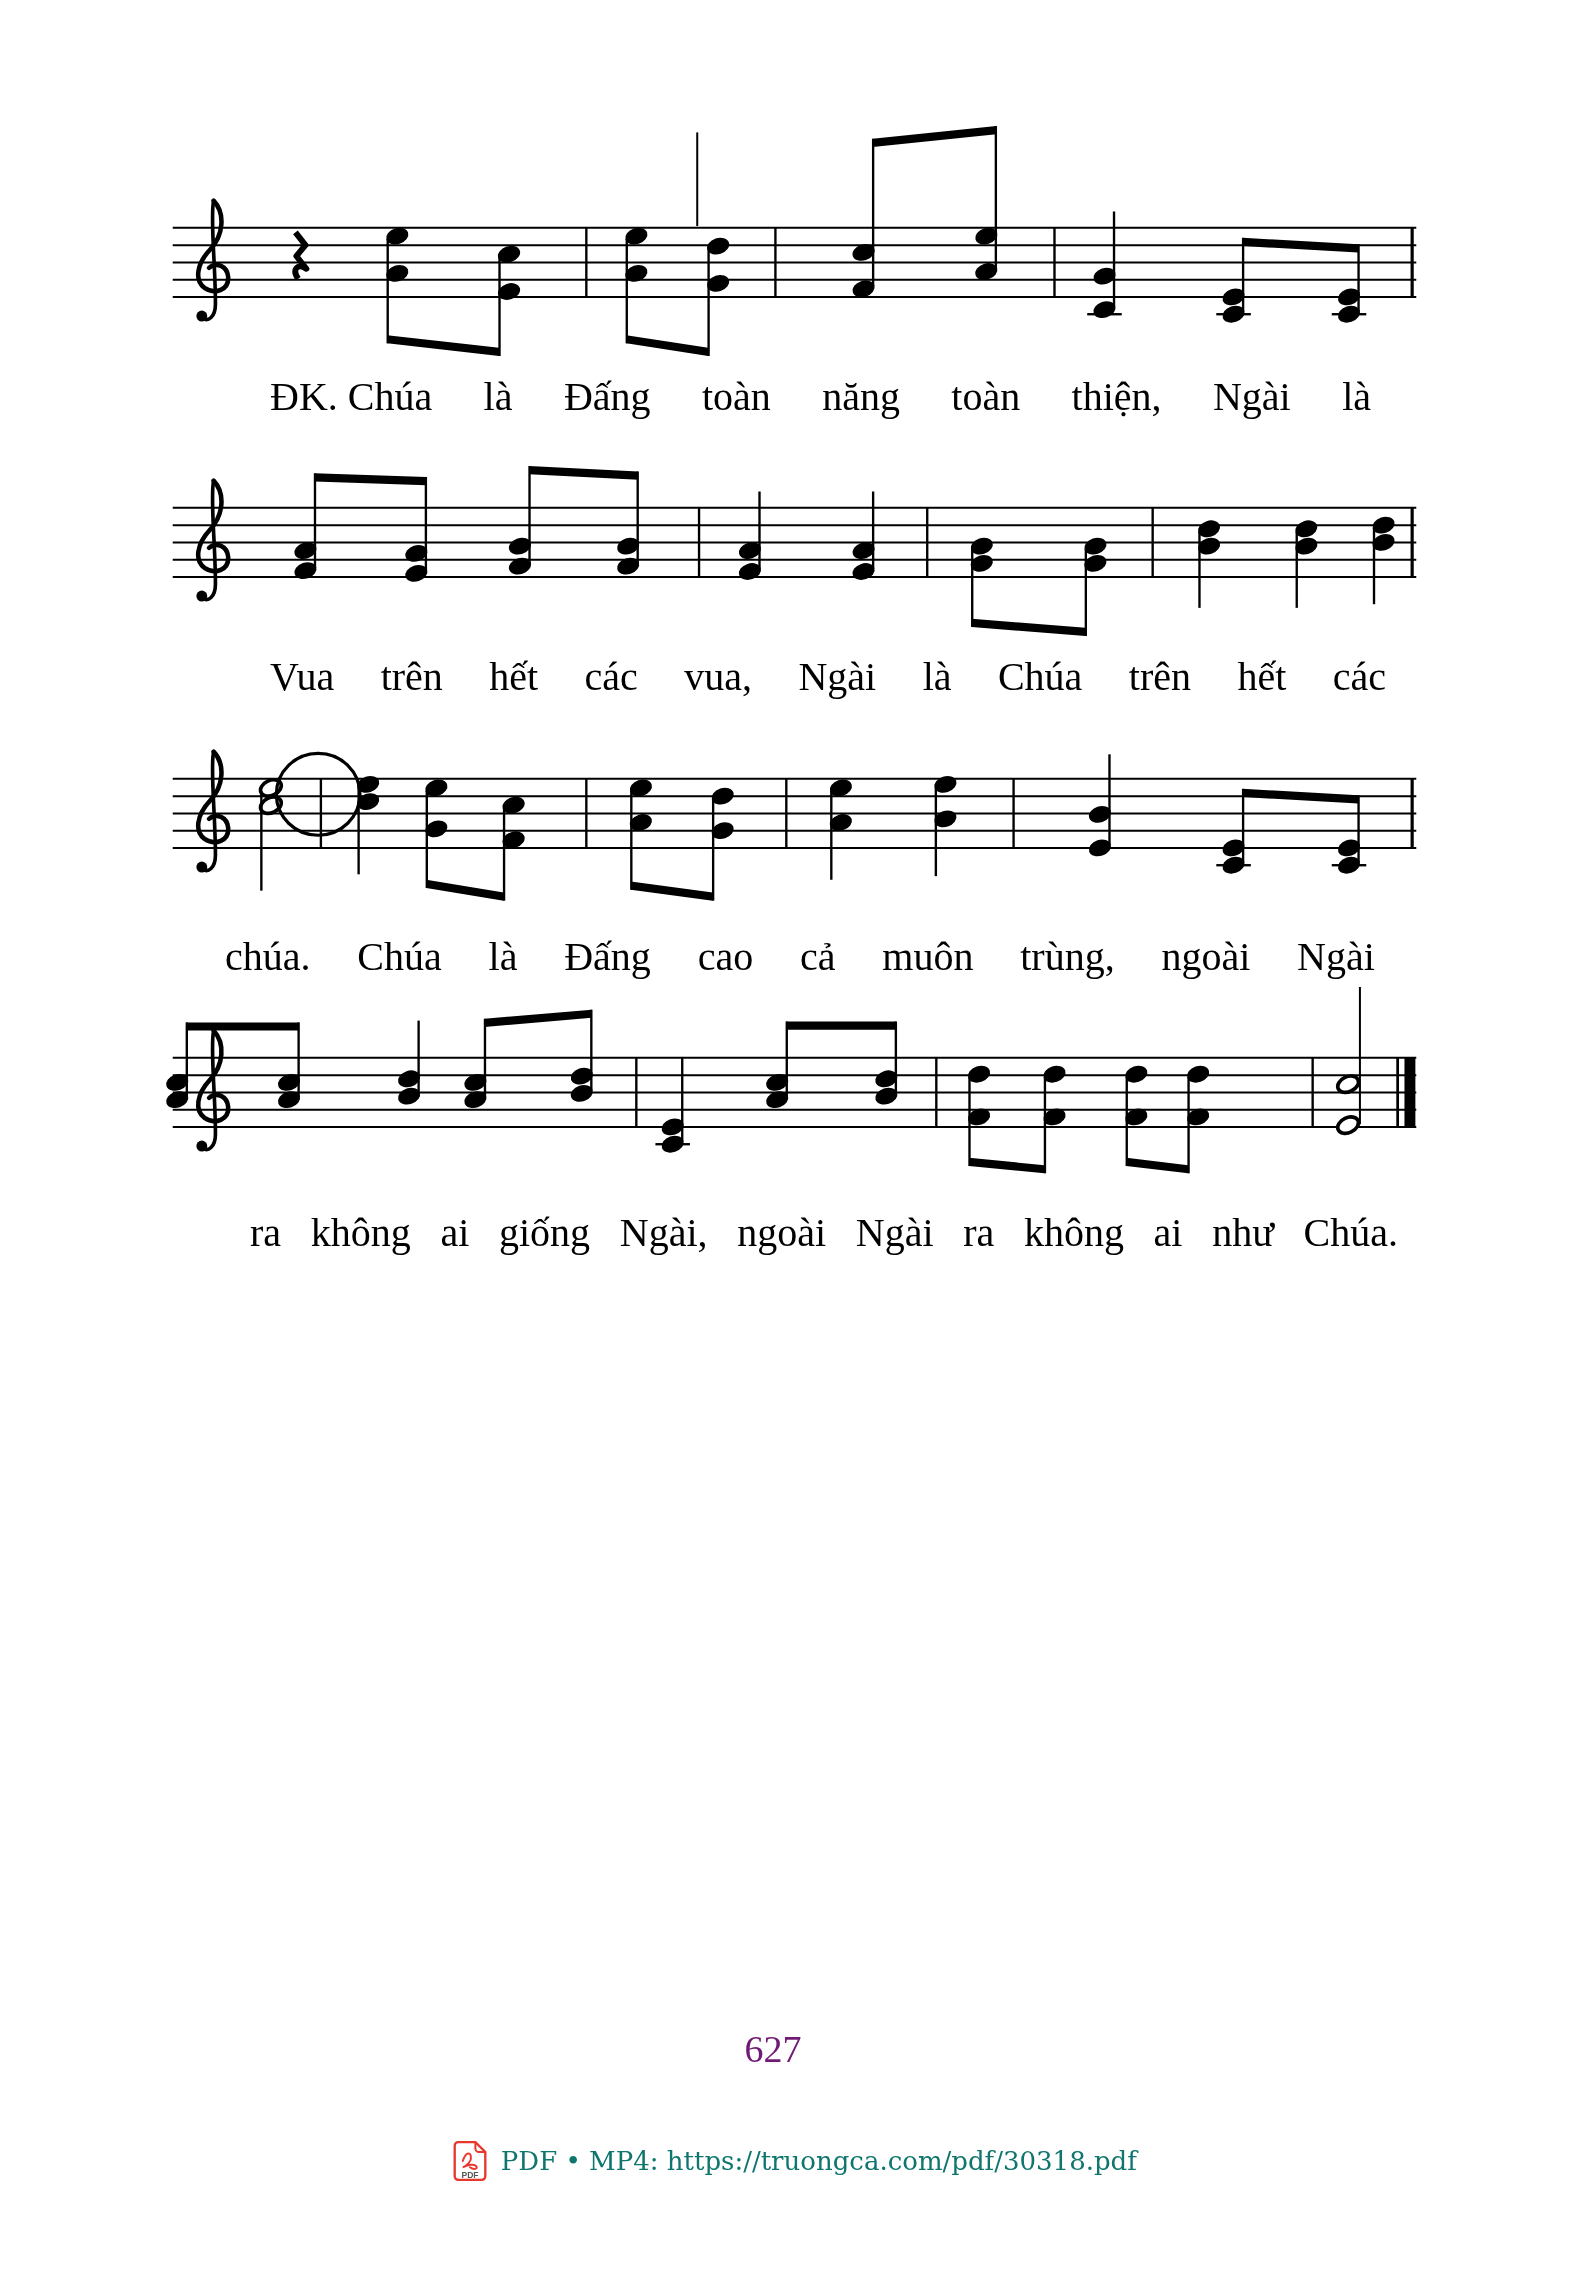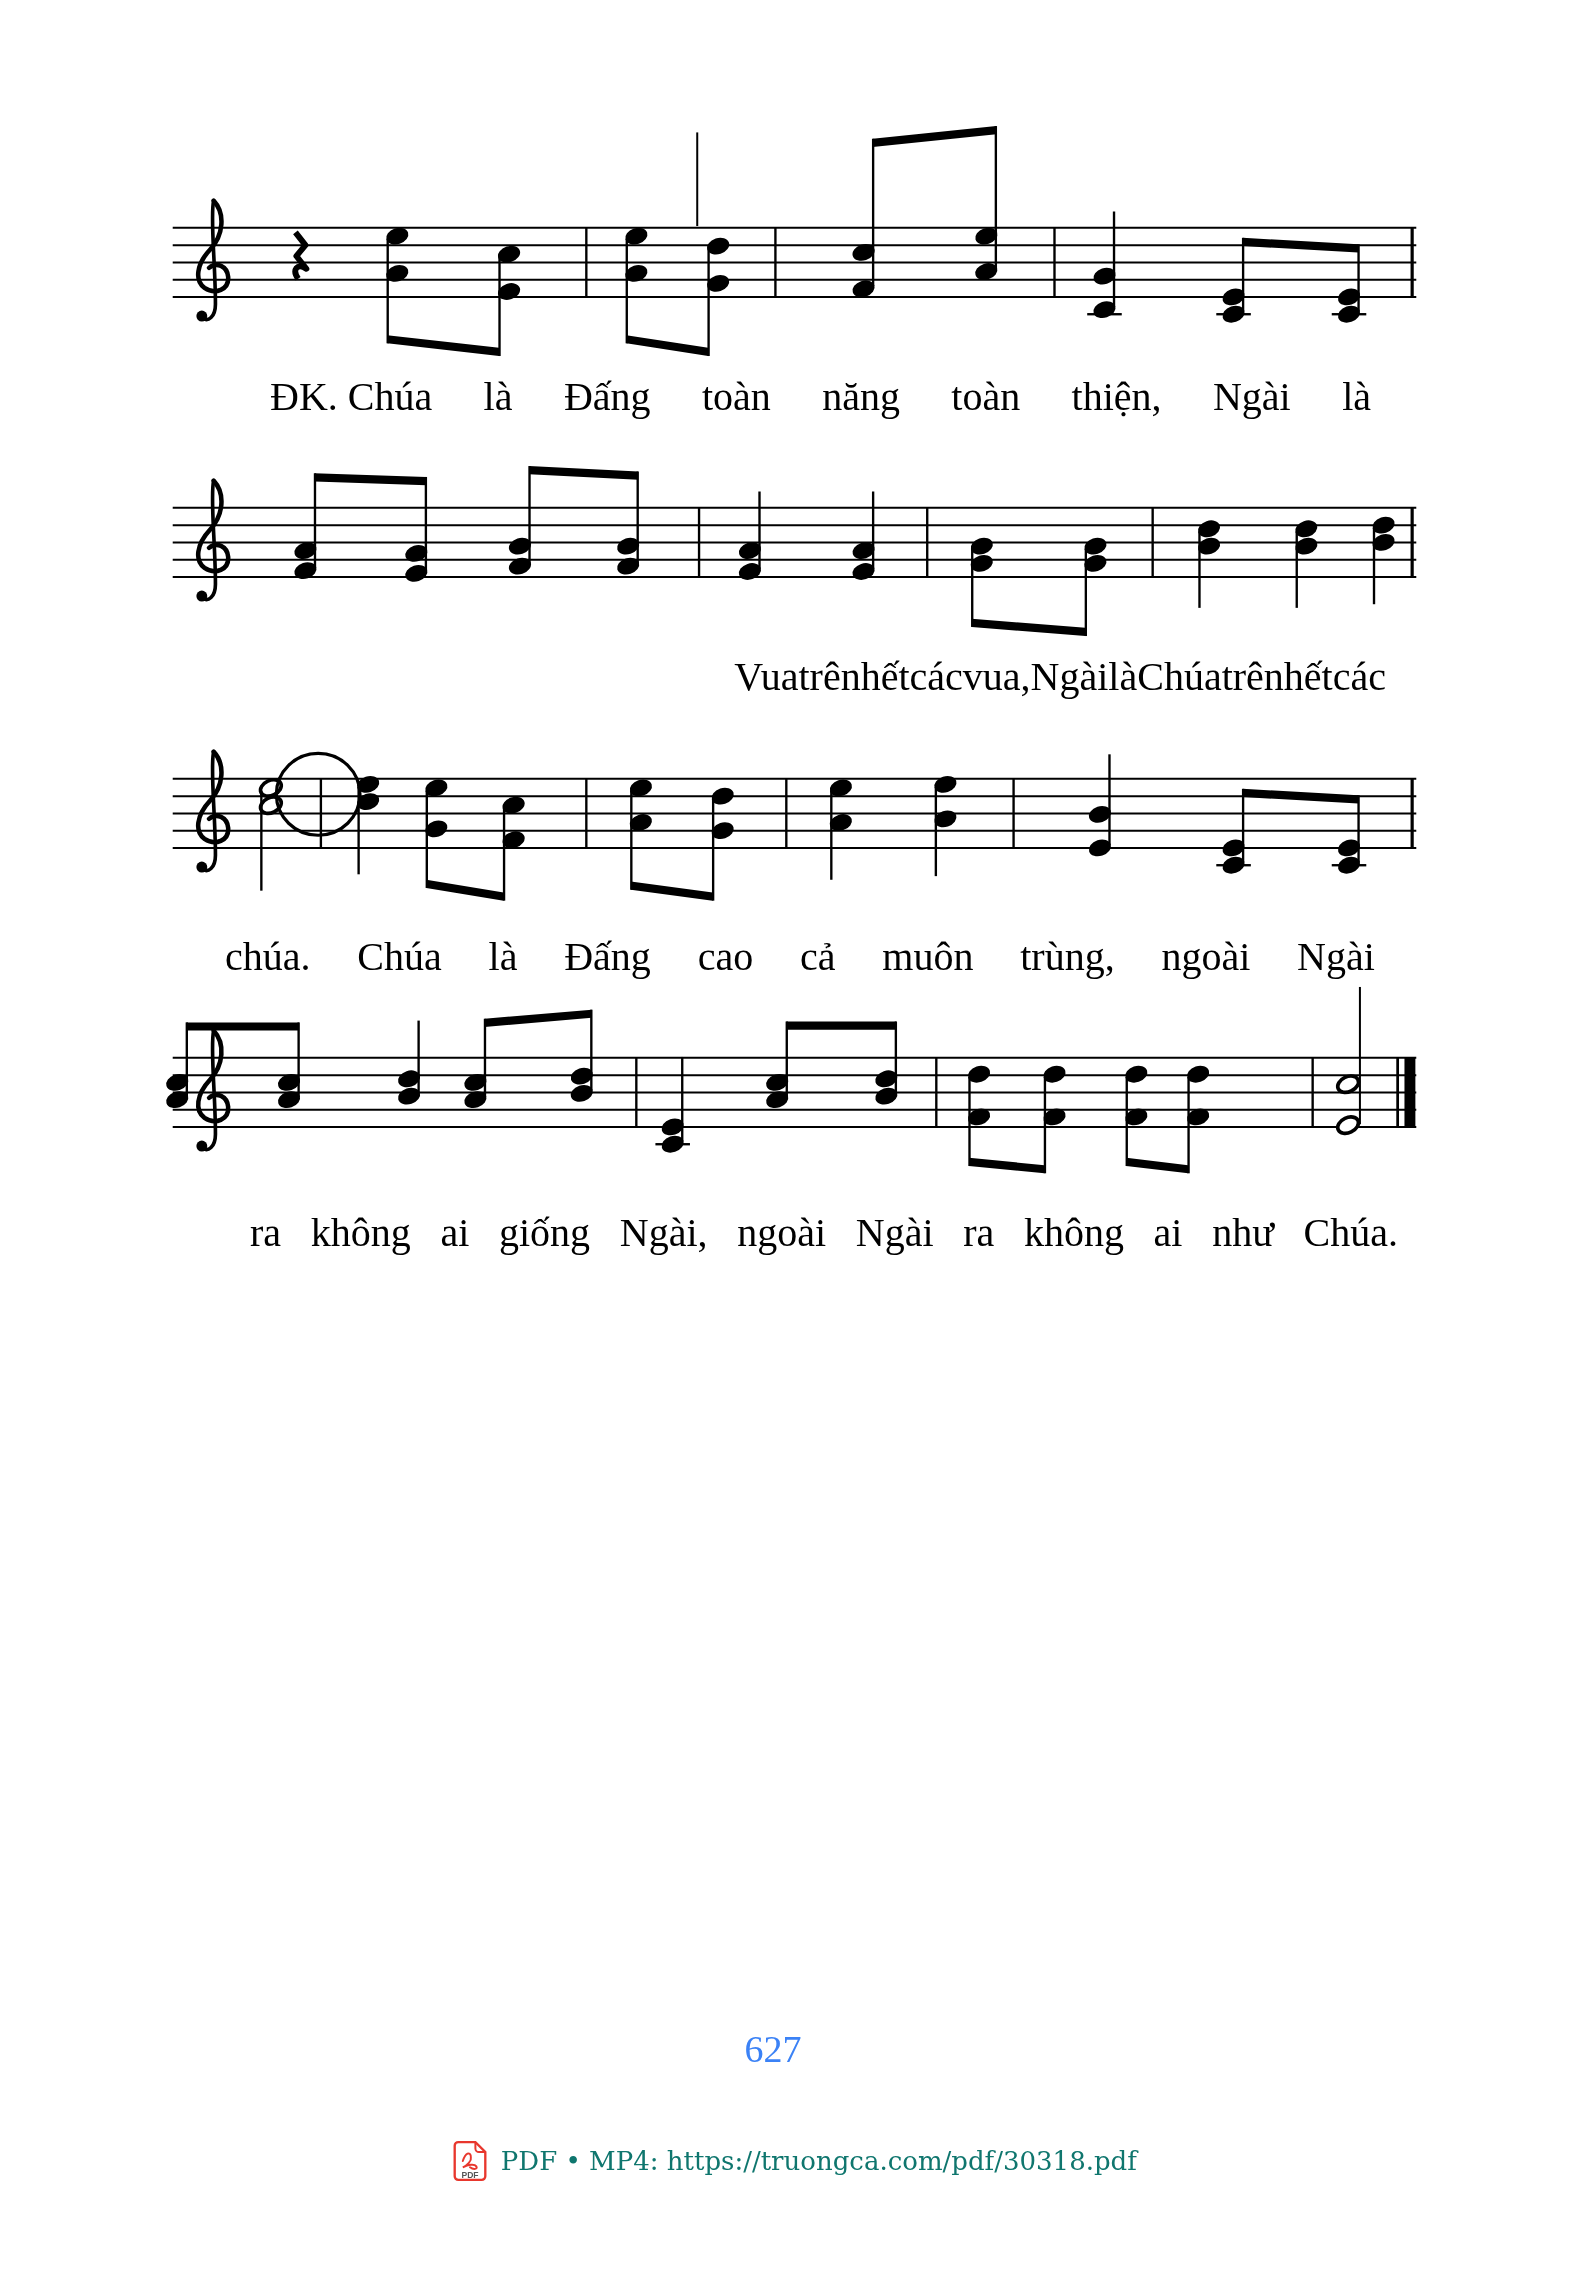--- a/index.html
+++ b/index.html
@@ -3,21 +3,21 @@
 <meta charset="utf-8">
 <style>
   html,body{margin:0;padding:0;background:#ffffff;}
   body{width:1589px;height:2288px;position:relative;font-family:"Liberation Serif",serif;}
   #page{position:absolute;left:0;top:0;width:1589px;height:2288px;background:#ffffff;overflow:hidden;}
   .system{position:absolute;left:0;width:1589px;height:273px;}
   .lyrics{position:absolute;display:flex;justify-content:space-between;align-items:baseline;
           font-size:40px;line-height:51px;color:#000;white-space:nowrap;}
   .lyrics span{display:inline-block;}
   .pageno{position:absolute;top:2027px;left:0;width:1546px;text-align:center;
-          font-size:38px;color:#3b82f6;}
+          font-size:38px;color:#701a75;}
   .footer{position:absolute;top:2140px;left:0;width:1589px;display:flex;align-items:center;
           justify-content:center;gap:12.7px;font-family:"DejaVu Serif",serif;
           font-size:26px;color:#0f766e;}
   .footer .ftext span{display:inline;}
 </style>
 </head>
 <body>
 
 <div id="page">
 
@@ -358,21 +358,21 @@
       <span>là</span>
       <span>Đấng</span>
       <span>toàn</span>
       <span>năng</span>
       <span>toàn</span>
       <span>thiện,</span>
       <span>Ngài</span>
       <span>là</span>
     </div>
 
-  <div class="lyrics" style="top:651px;left:270px;width:1116px;justify-content:flex-end;">
+  <div class="lyrics" style="top:651px;left:270px;width:1116px;">
       <span>Vua</span>
       <span>trên</span>
       <span>hết</span>
       <span>các</span>
       <span>vua,</span>
       <span>Ngài</span>
       <span>là</span>
       <span>Chúa</span>
       <span>trên</span>
       <span>hết</span>

